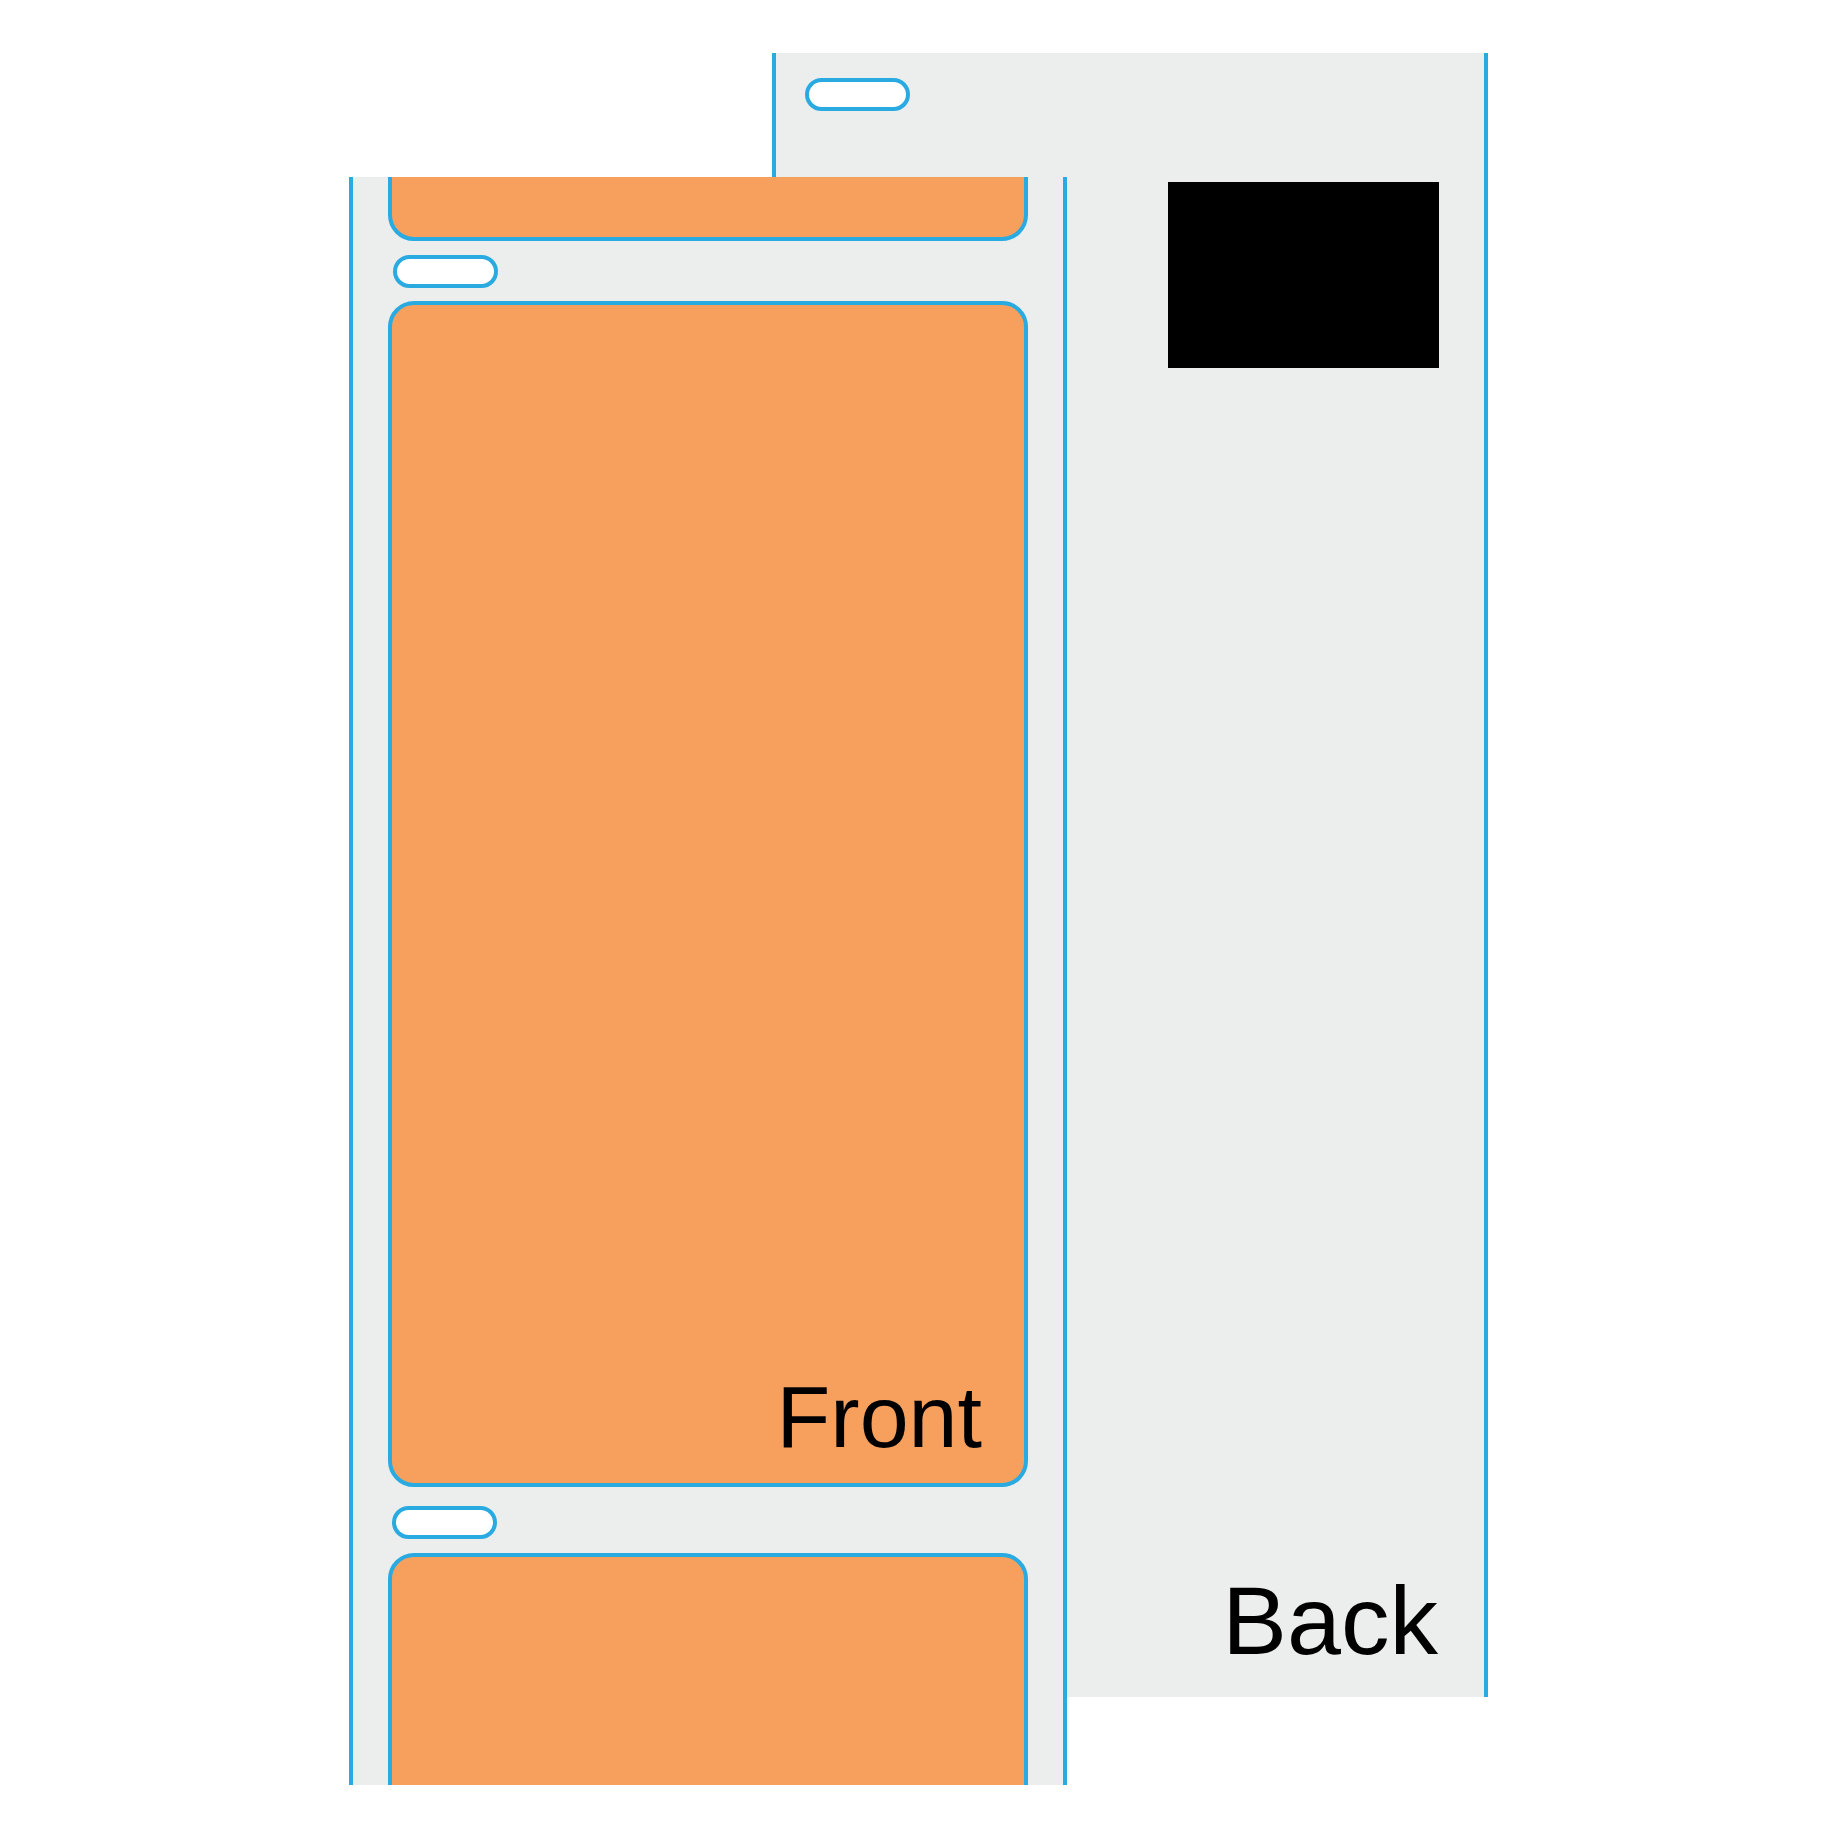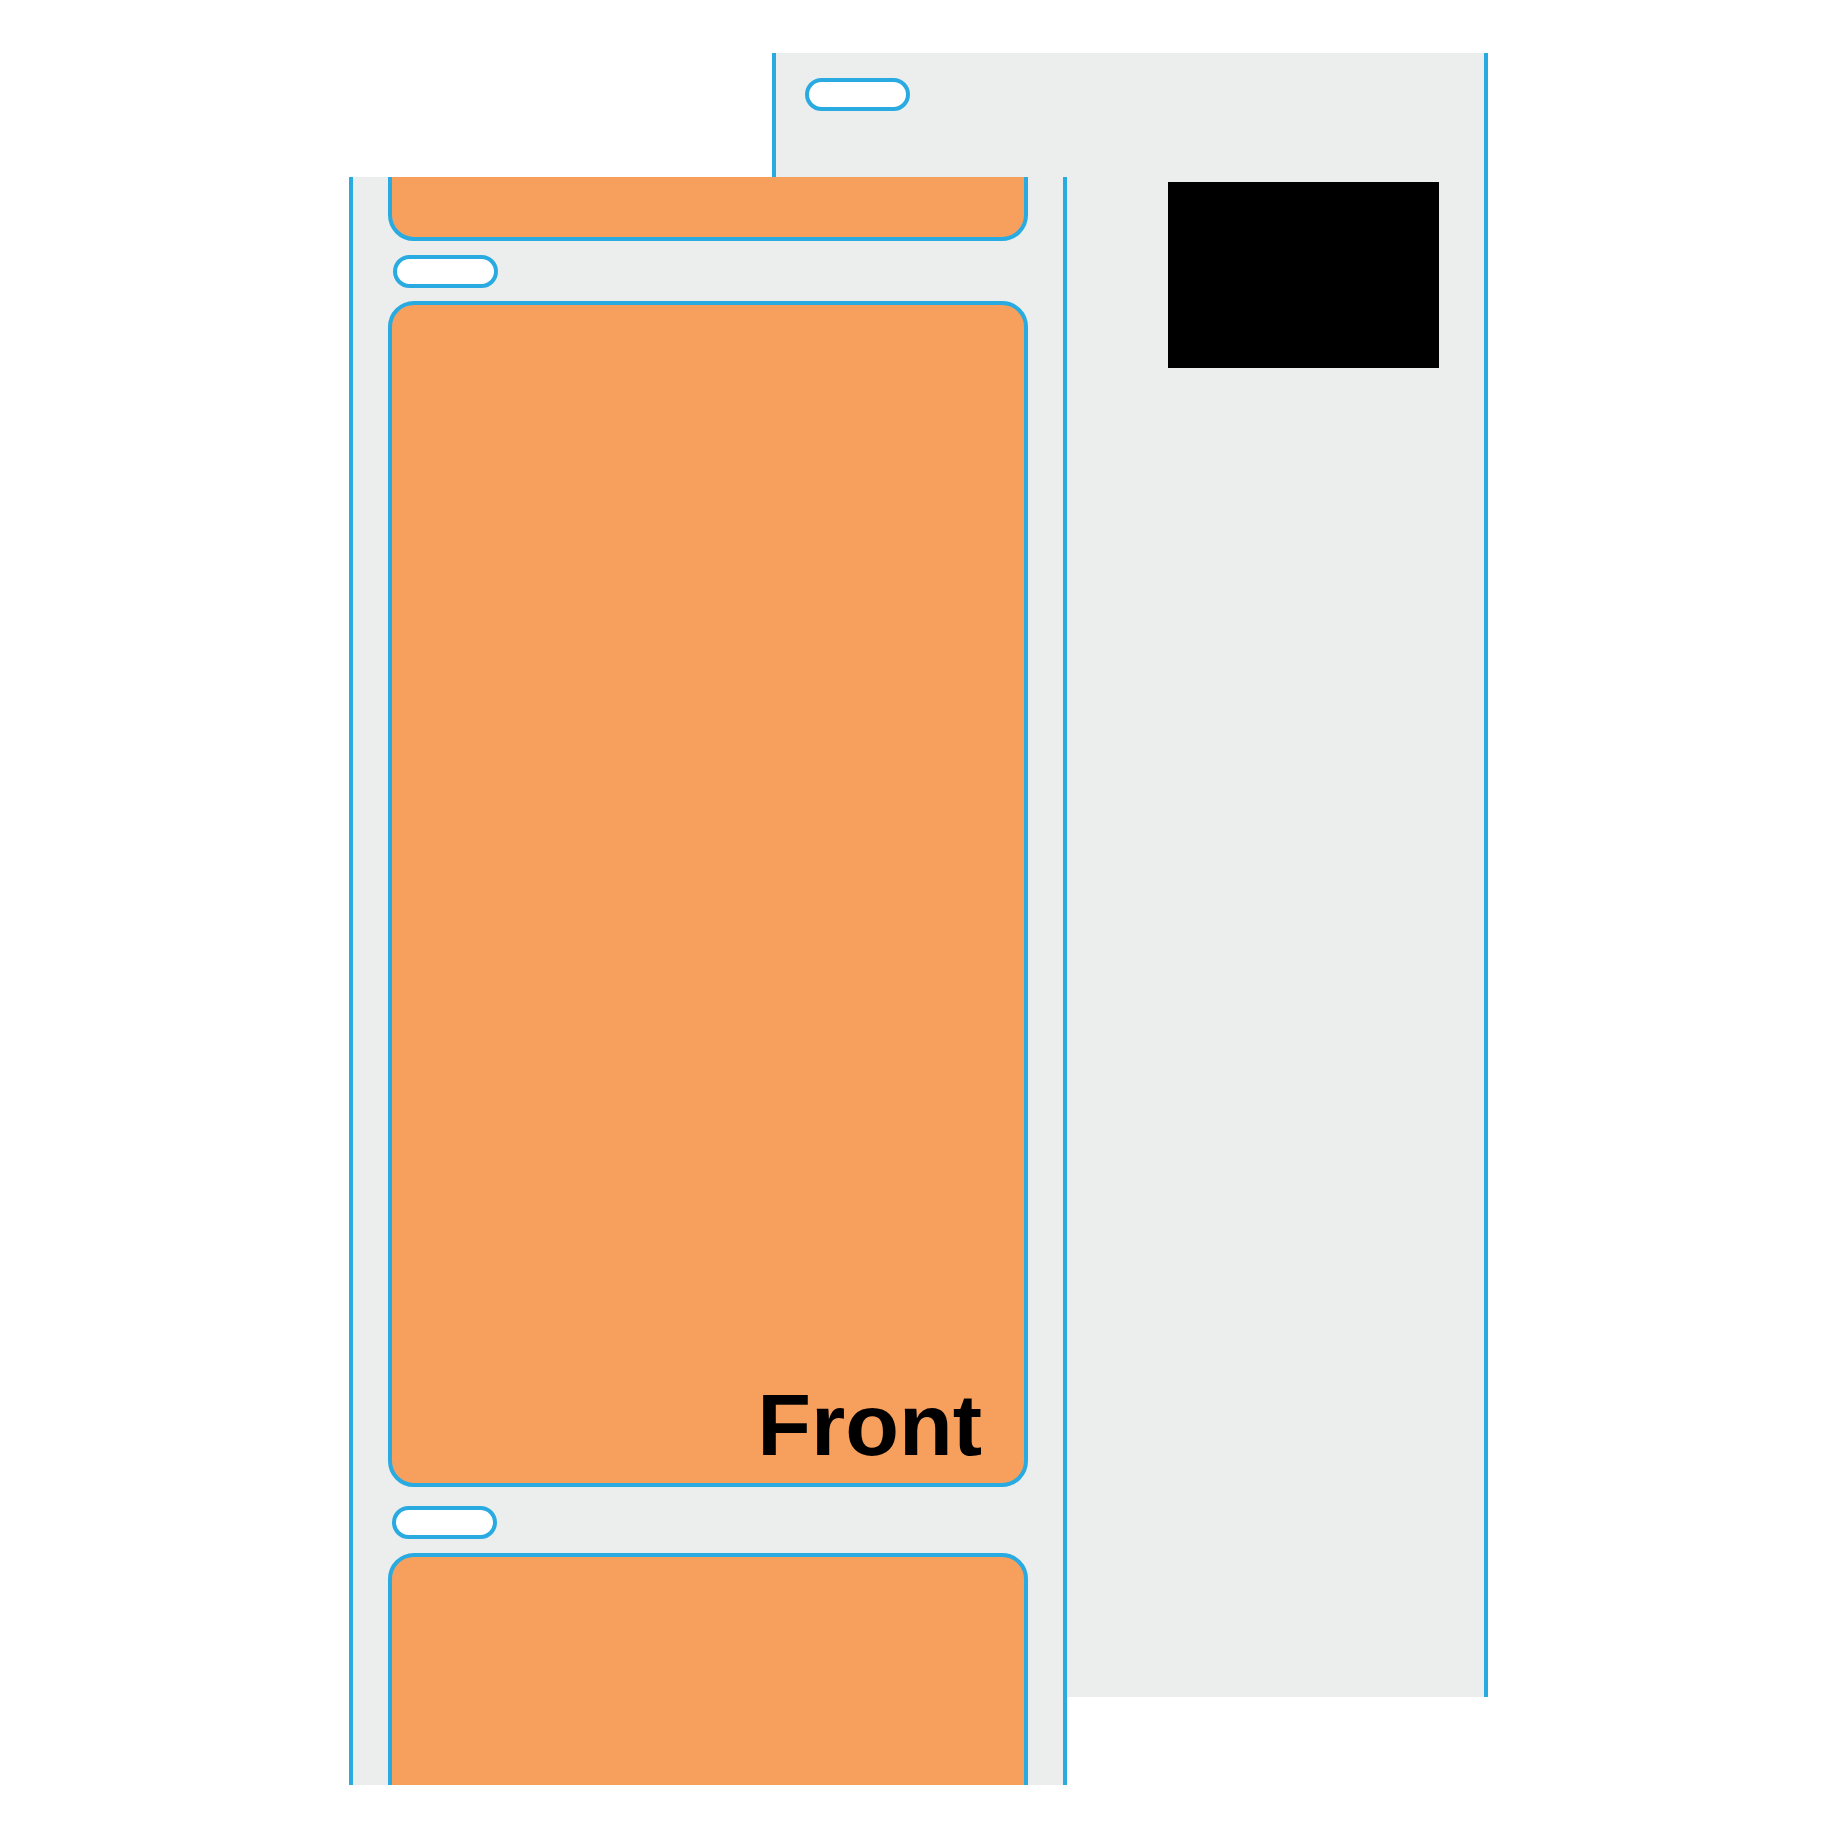--- a/index.html
+++ b/index.html
@@ -78,26 +78,25 @@
     top: 124px;
     height: 1186px;
   }
   .label-bottom {
     top: 1376px;              
     height: 262px;
   }
   .front-text {
     position: absolute;
     right: 42px;
-    bottom: 14px;
+    bottom: 22px;
     font-size: 88px;
     line-height: 1;
     color: var(--text-black, #000000);
     white-space: nowrap;
-    font-weight: bold;
   }
 
   
   .pill {
     position: absolute;
     width: 105px;
     height: 33px;
     box-sizing: border-box;
     background: #ffffff;
     border: 4px solid var(--outline-blue, #29ABE2);
@@ -108,20 +107,21 @@
   .pill-back    { left: 29px;  top: 25px;   }  
 </style>
 </head>
 <body>
 
 <div class="stage">
 
   <div class="back-strip">
     <div class="pill pill-back"></div>
     <div class="black-mark"></div>
+    <div class="back-text">Back</div>
   </div>
 
   <div class="front-strip">
     <div class="label label-top"></div>
 
     <div class="pill pill-front-1"></div>
 
     <div class="label label-main">
       <div class="front-text">Front</div>
     </div>

